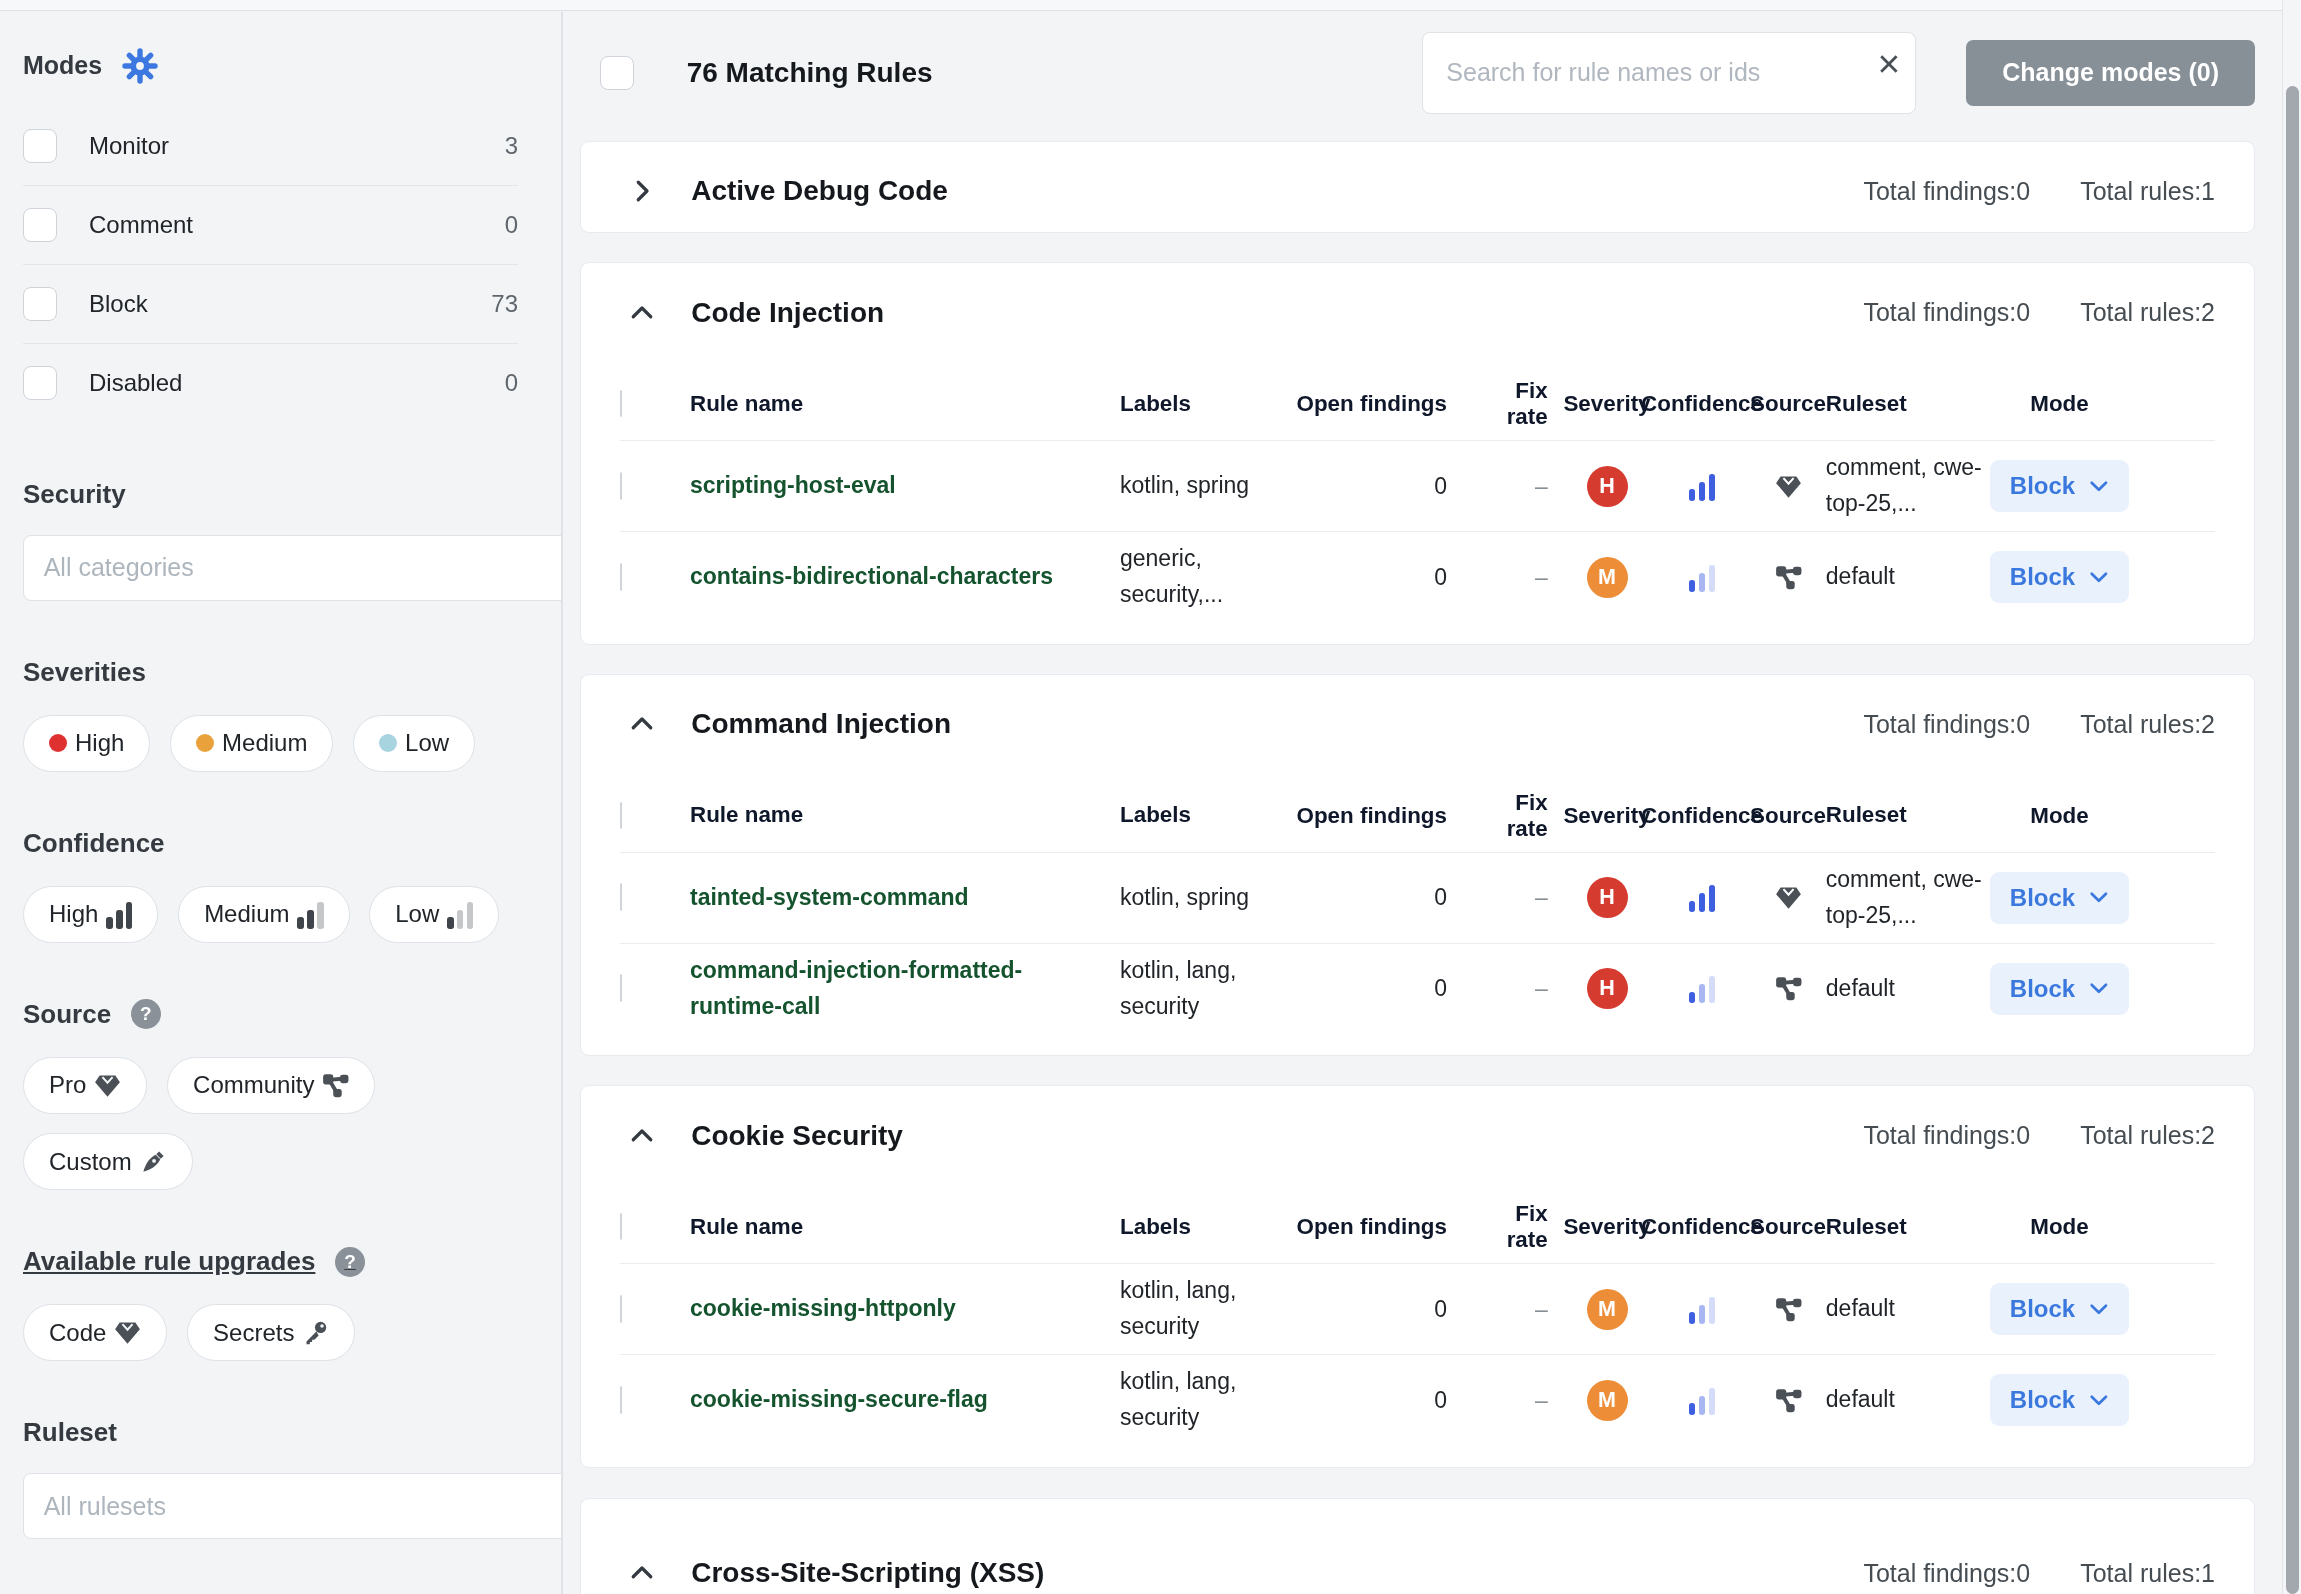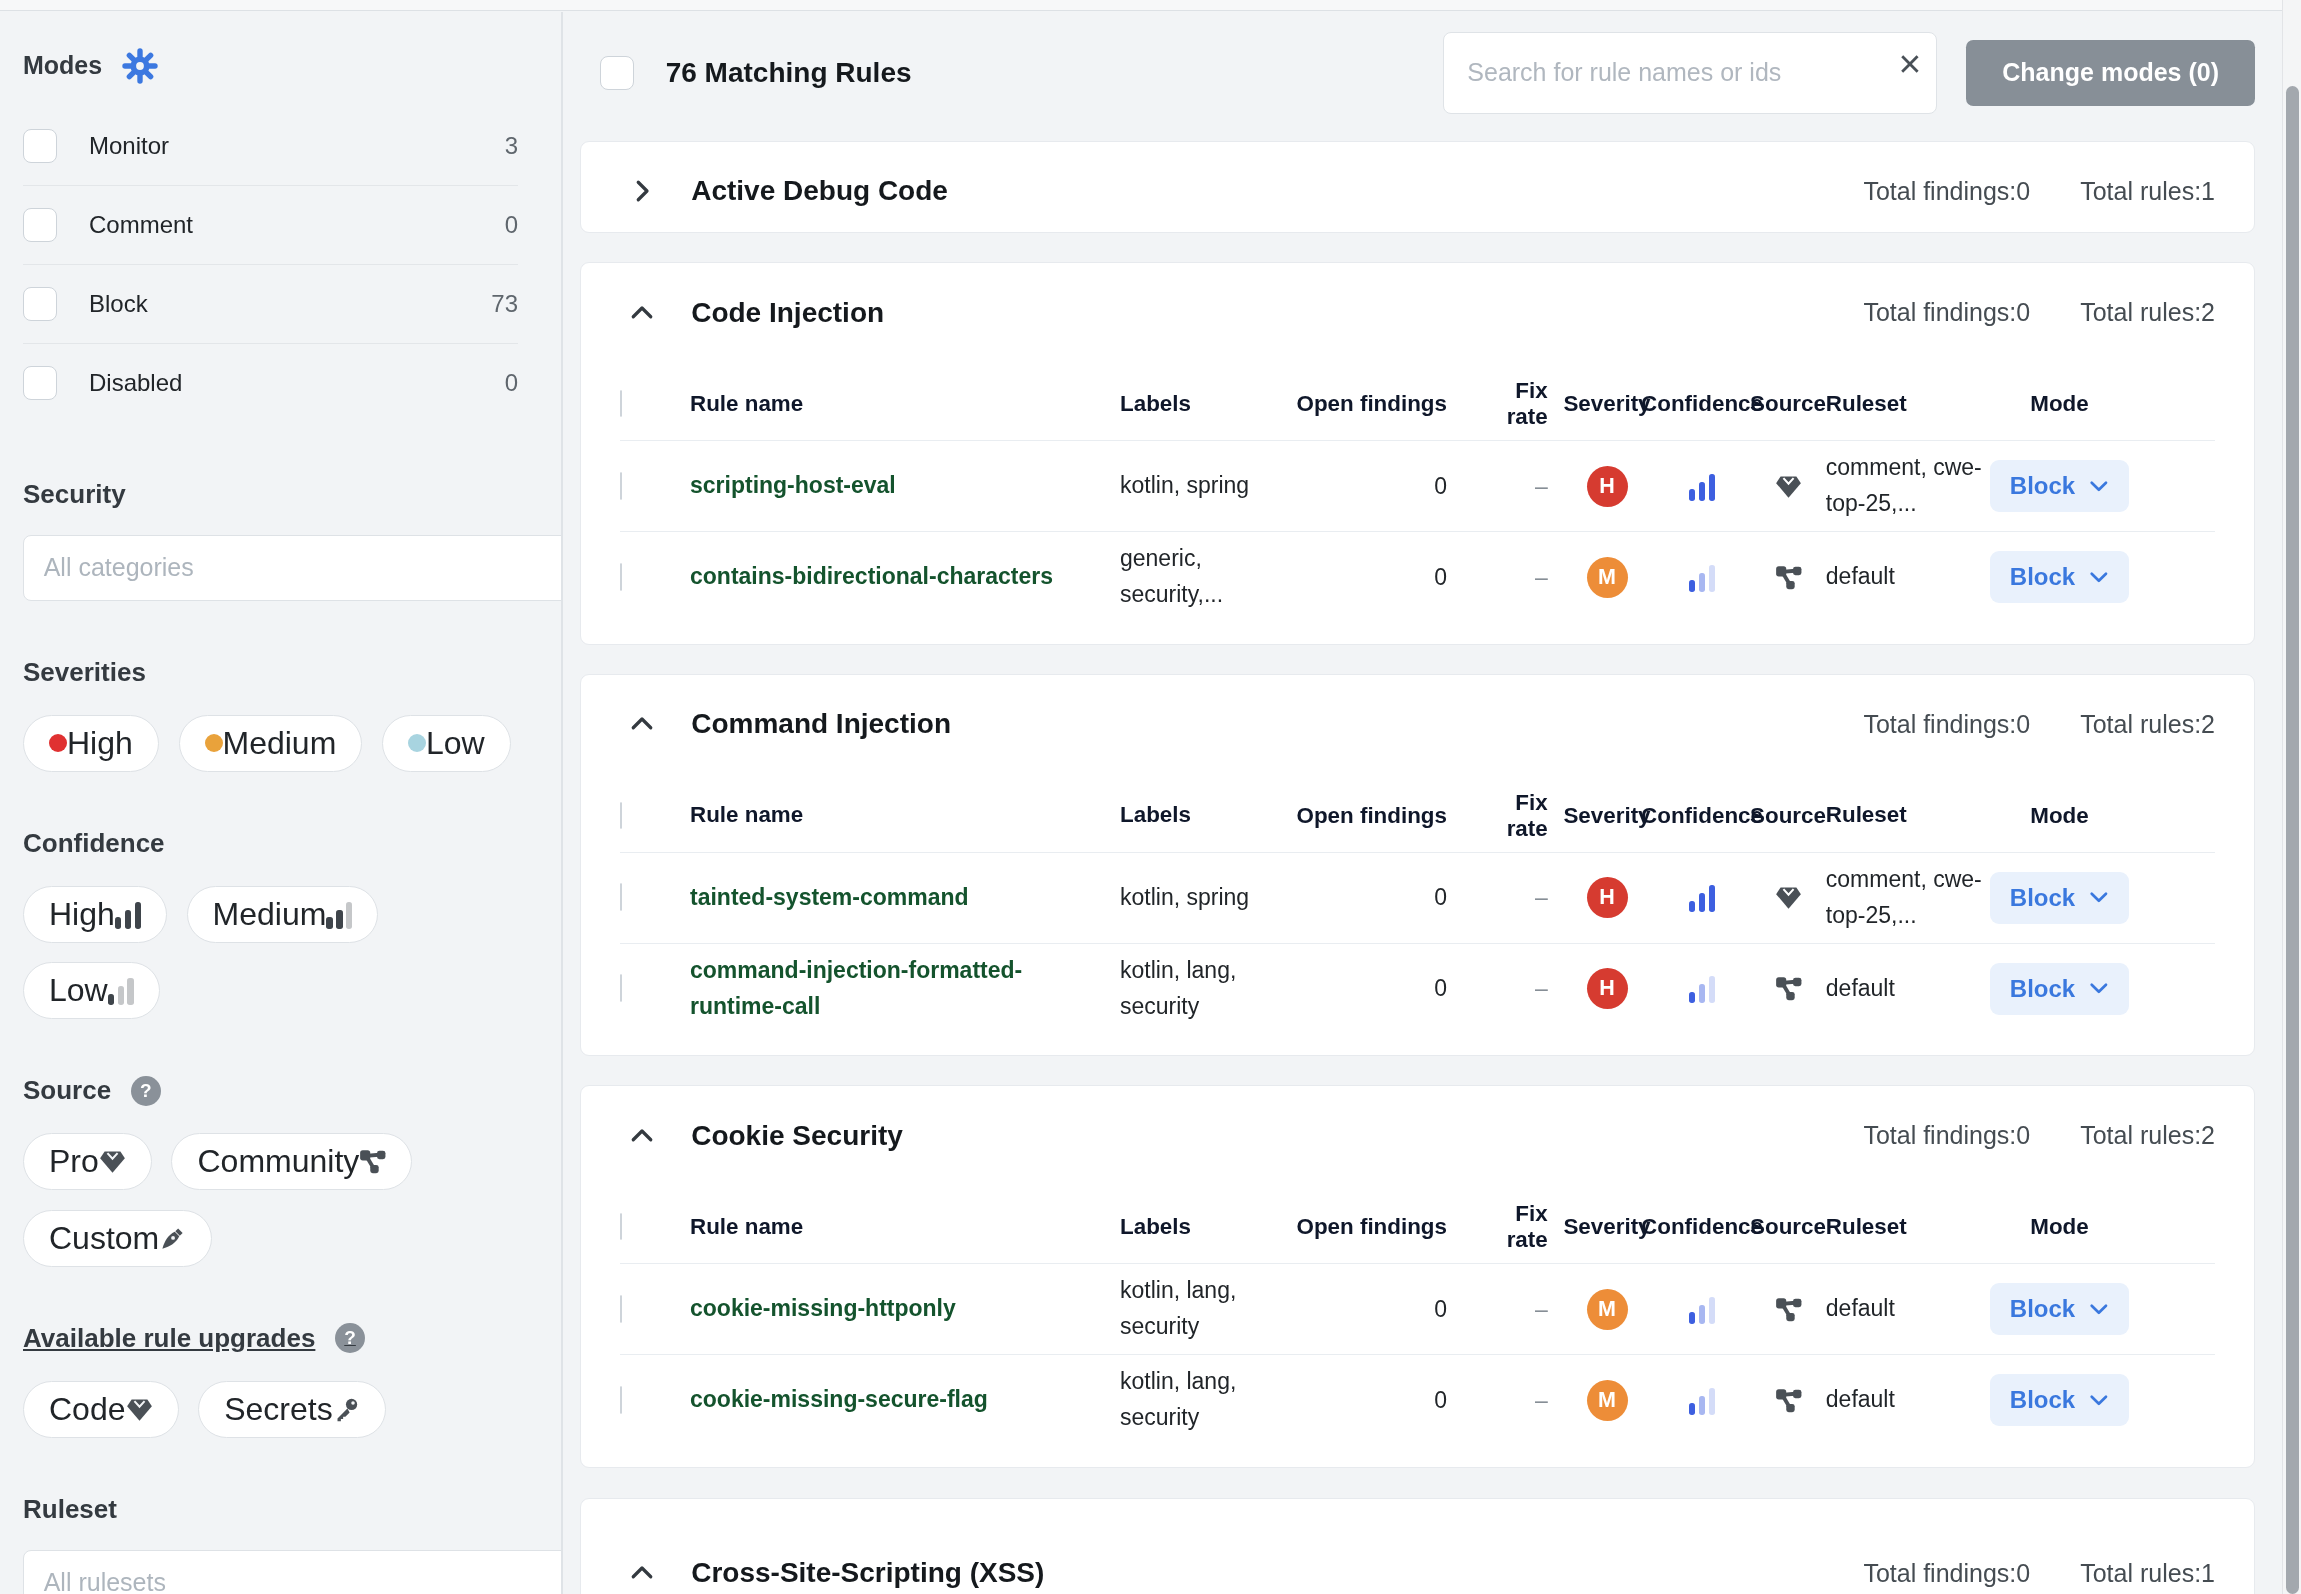--- a/index.html
+++ b/index.html
@@ -32,30 +32,30 @@
 
   .side-section-title { margin-top:56px; font-size:26px; font-weight:700; color:#343a40; }
 
   .select-box { margin-top:25px; width:582px; height:66px; background:#fff;
                 border:1.8px solid #dee2e6; border-radius:8px;
                 display:flex; align-items:center; padding:0 19.7px; }
   .select-box .ph { color:#adb5bd; font-size:25px; }
   .select-caret { margin-left:auto; flex:none; }
 
   .pill-row { margin-top:27px; display:flex; flex-wrap:wrap; gap:19.7px; }
-  .pill { display:inline-flex; align-items:center; gap:0; height:57px;
+  .pill { display:inline-flex; align-items:center; gap:8px; height:57px;
           padding:0 25px; background:#fff; border:1.8px solid #dee2e6;
-          border-radius:895px; font-size:32px; color:#212529; }
+          border-radius:895px; font-size:24px; color:#212529; }
   .dot { width:18px; height:18px; border-radius:50%; }
 
   
   .main { position:absolute; left:562px; top:11.6px; width:1720px; height:1583px;
           padding:0 27px 0 18px; overflow:hidden; }
 
-  .main-header { margin-top:27px; height:68px; display:flex; align-items:center; }
+  .main-header { margin-top:27px; height:68px; display:flex; align-items:center;gap:21px; }
   .main-header .checkbox { margin-left:19.7px; }
   .page-title { margin-left:32px; font-size:28px; font-weight:700; color:#15191d; }
   .search-wrap { margin-left:auto; position:relative; width:494px; }
   .search-input { width:494px; height:82px; background:#fff; border:1.8px solid #dfe3e7;
                   border-radius:8px; padding:0 66px 0 23px; font-size:25px; color:#212529;
                   font-family:"Liberation Sans", sans-serif; }
   .search-input::placeholder { color:#b0b7bf; }
   .search-clear { position:absolute; right:16px; top:7.2px; font-size:39px; font-weight:300;
                   color:#495057; line-height:50px; cursor:pointer; }
   .change-modes-btn { margin-left:29px; height:66px; padding:0 36px; border:none;

